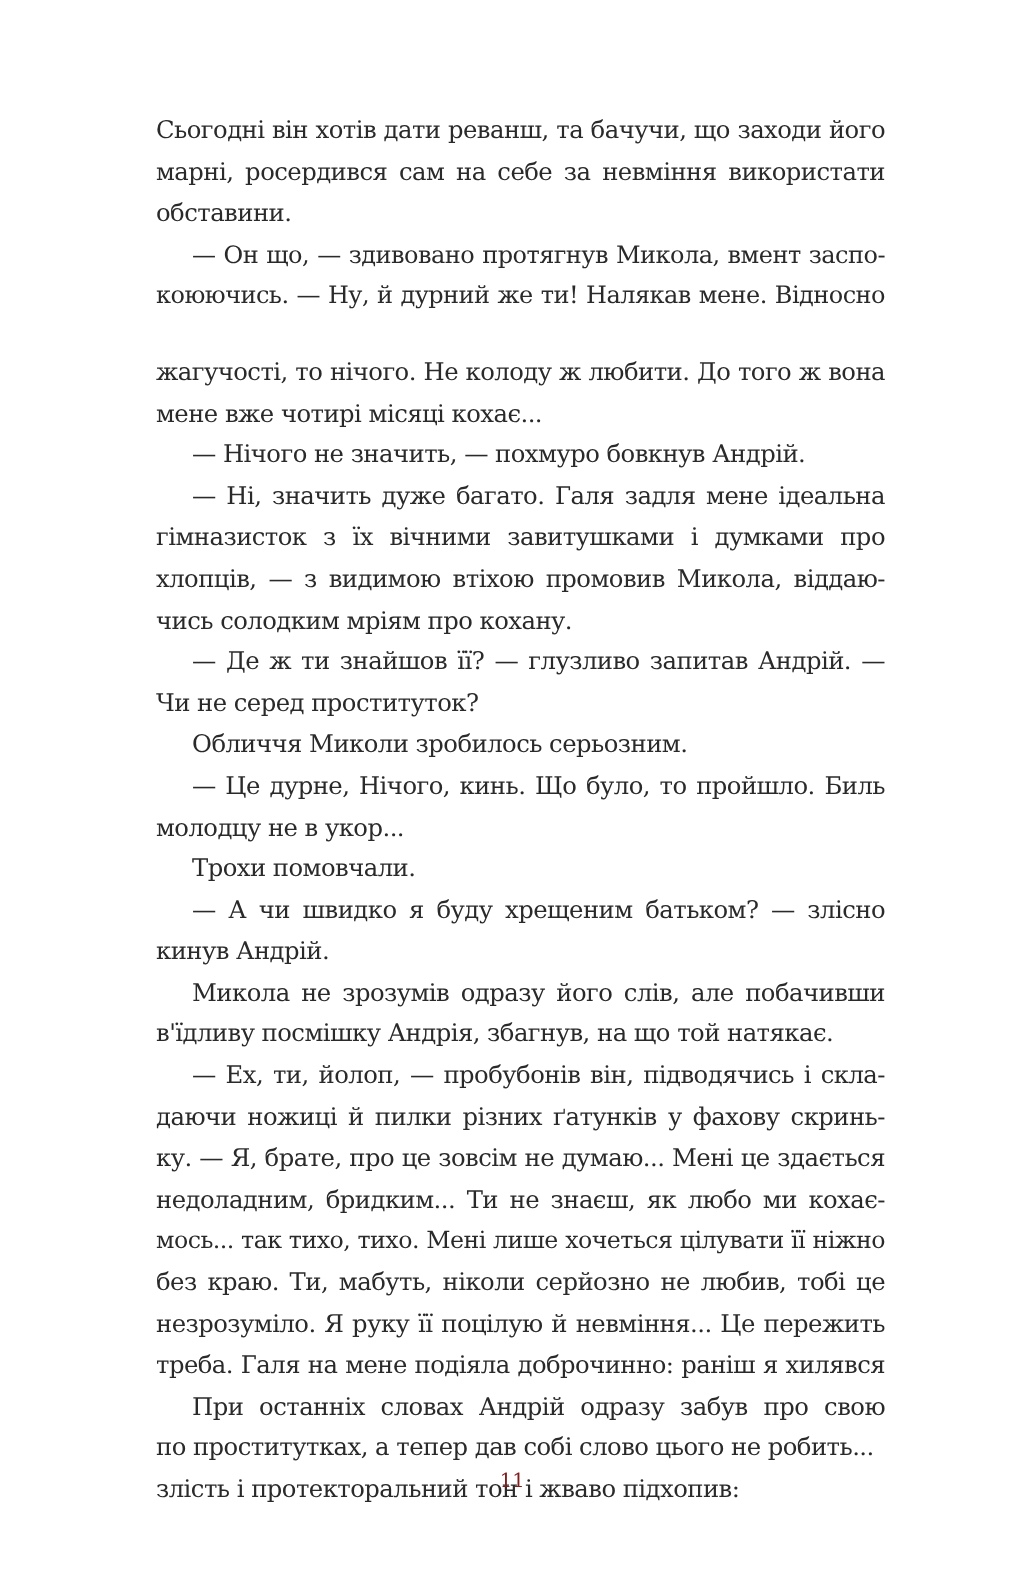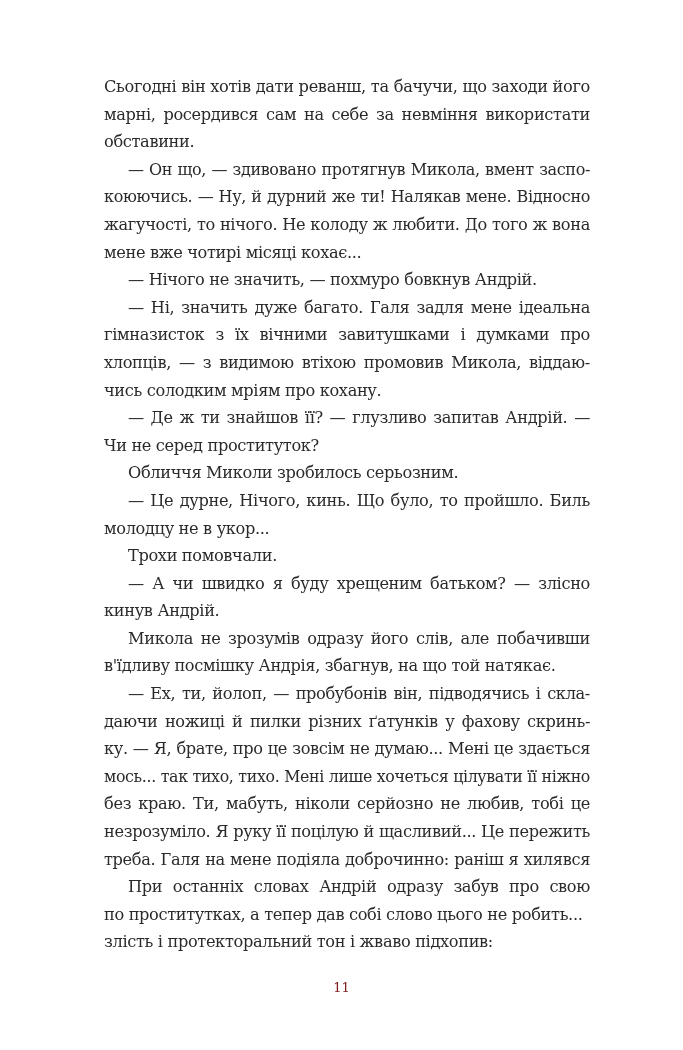--- a/index.html
+++ b/index.html
@@ -22,42 +22,43 @@
 </head>
 <body>
 
 <div class="page">
   <div class="text-block" id="text-block">
       <span class="line" style="display: block;">Сьогодні він хотів дати реванш, та бачучи, що заходи його</span>
       <span class="line" style="display: block;">марні, росердився сам на себе за невміння використати</span>
       <span class="line last" style="display: block;">обставини.</span>
       <span class="line indent" style="display: block; font-size: 16px;">— Он що, — здивовано протягнув Микола, вмент заспо-</span>
       <span class="line" style="display: block; font-size: 16px;">коюючись. — Ну, й дурний же ти! Налякав мене. Відносно</span>
-      <span class="line" style="display: block;">жагучості, то нічого. Не колоду ж любити. До того ж вона</span>
+      <span class="line" style="display: block; margin-top: 23px;">жагучості, то нічого. Не колоду ж любити. До того ж вона</span>
       <span class="line last" style="display: block;">мене вже чотирі місяці кохає...</span>
       <span class="line indent last" style="display: block;">— Нічого не значить, — похмуро бовкнув Андрій.</span>
       <span class="line indent" style="display: block;">— Ні, значить дуже багато. Галя задля мене ідеальна</span>
       <span class="line" style="display: block;">гімназисток з їх вічними завитушками і думками про</span>
       <span class="line" style="display: block;">хлопців, — з видимою втіхою промовив Микола, віддаю-</span>
       <span class="line last" style="display: block;">чись солодким мріям про кохану.</span>
       <span class="line indent" style="display: block;">— Де ж ти знайшов її? — глузливо запитав Андрій. —</span>
       <span class="line last" style="display: block;">Чи не серед проституток?</span>
       <span class="line indent last" style="display: block;">Обличчя Миколи зробилось серьозним.</span>
       <span class="line indent" style="display: block;">— Це дурне, Нічого, кинь. Що було, то пройшло. Биль</span>
       <span class="line last" style="display: block;">молодцу не в укор...</span>
       <span class="line indent last" style="display: block;">Трохи помовчали.</span>
       <span class="line indent" style="display: block;">— А чи швидко я буду хрещеним батьком? — злісно</span>
       <span class="line last" style="display: block;">кинув Андрій.</span>
       <span class="line indent" style="display: block;">Микола не зрозумів одразу його слів, але побачивши</span>
       <span class="line last" style="display: block;">в'їдливу посмішку Андрія, збагнув, на що той натякає.</span>
       <span class="line indent" style="display: block;">— Ех, ти, йолоп, — пробубонів він, підводячись і скла-</span>
       <span class="line" style="display: block;">даючи ножиці й пилки різних ґатунків у фахову скринь-</span>
       <span class="line" style="display: block;">ку. — Я, брате, про це зовсім не думаю... Мені це здається</span>
+      <span class="line" style="display: block;">недоладним, бридким... Ти не знаєш, як любо ми кохає-</span>
       <span class="line" style="display: block; font-size: 15.8px;">мось... так тихо, тихо. Мені лише хочеться цілувати її ніжно</span>
       <span class="line" style="display: block;">без краю. Ти, мабуть, ніколи серйозно не любив, тобі це</span>
-      <span class="line" style="display: block;">незрозуміло. Я руку її поцілую й щасливий... Це пережить</span>
+      <span class="line" style="display: block;">незрозуміло. Я руку її поцілую й невміння... Це пережить</span>
       <span class="line" style="display: block;">треба. Галя на мене подіяла доброчинно: раніш я хилявся</span>
       <span class="line indent" style="display: block;">При останніх словах Андрій одразу забув про свою</span>
       <span class="line last" style="display: block;">по проститутках, а тепер дав собі слово цього не робить...</span>
       <span class="line last" style="display: block;">злість і протекторальний тон і жваво підхопив:</span>
     </div>
   <div class="page-number">11</div>
 </div>
 
 </body></html>

